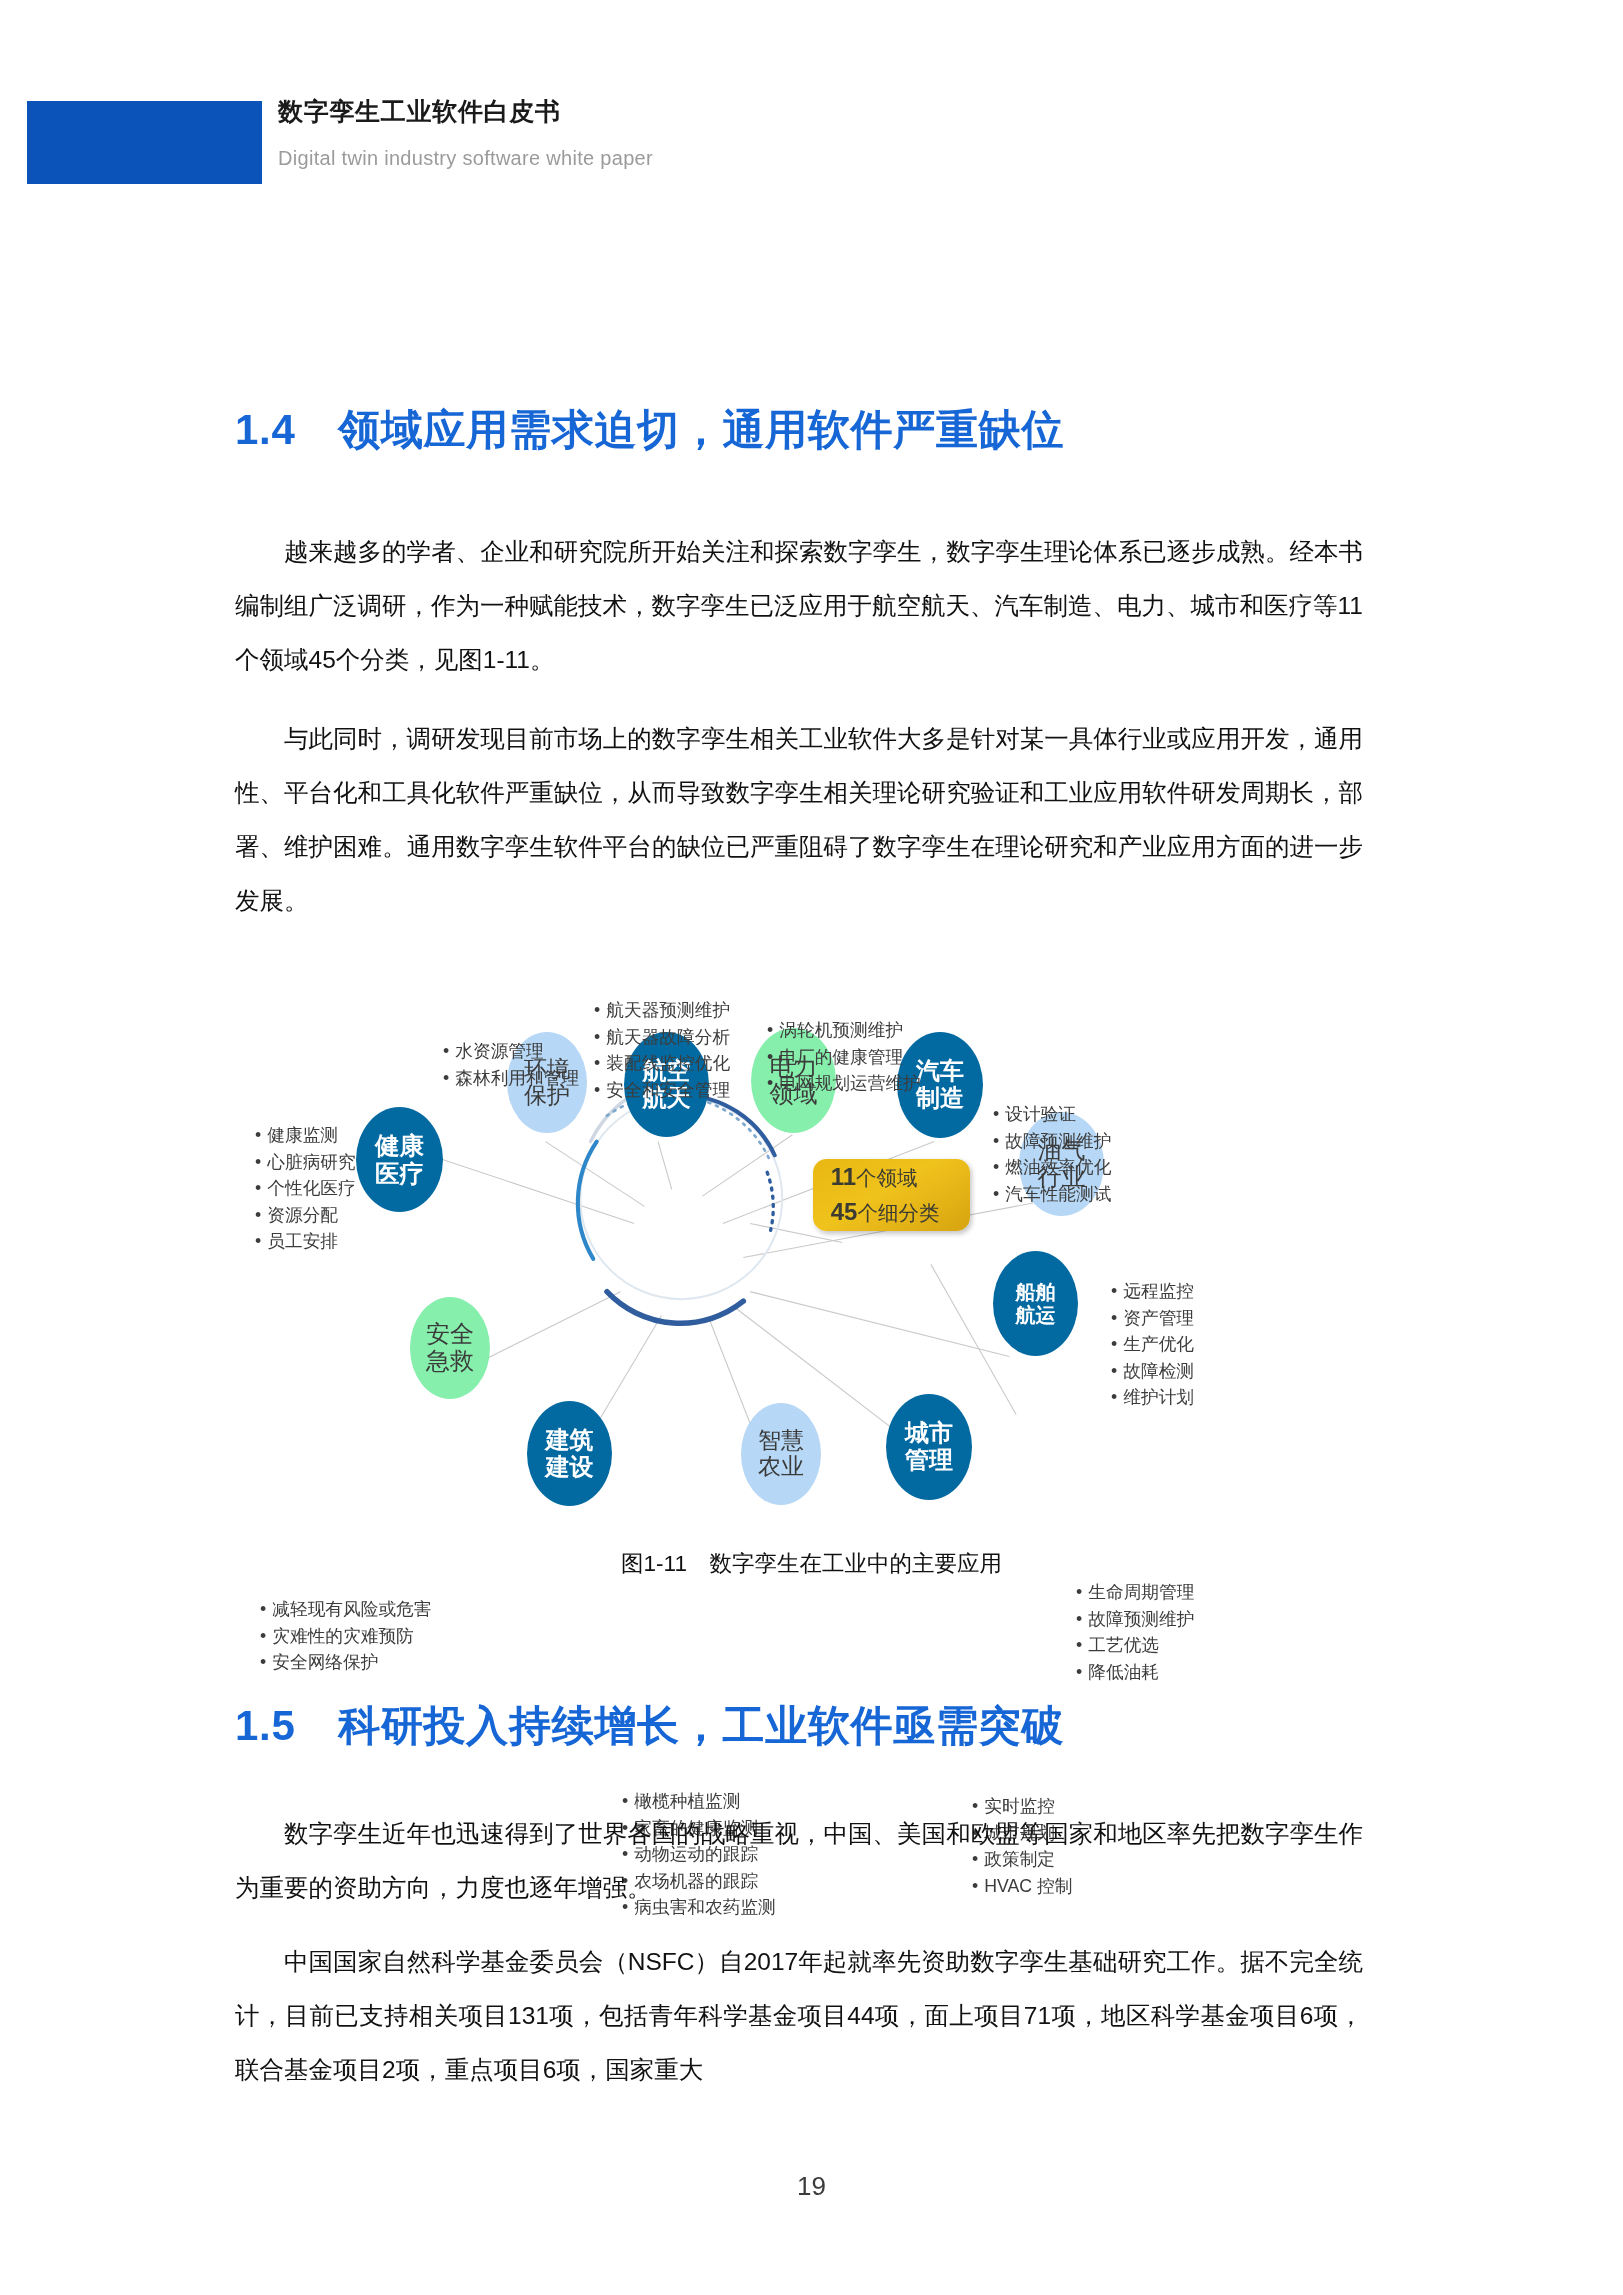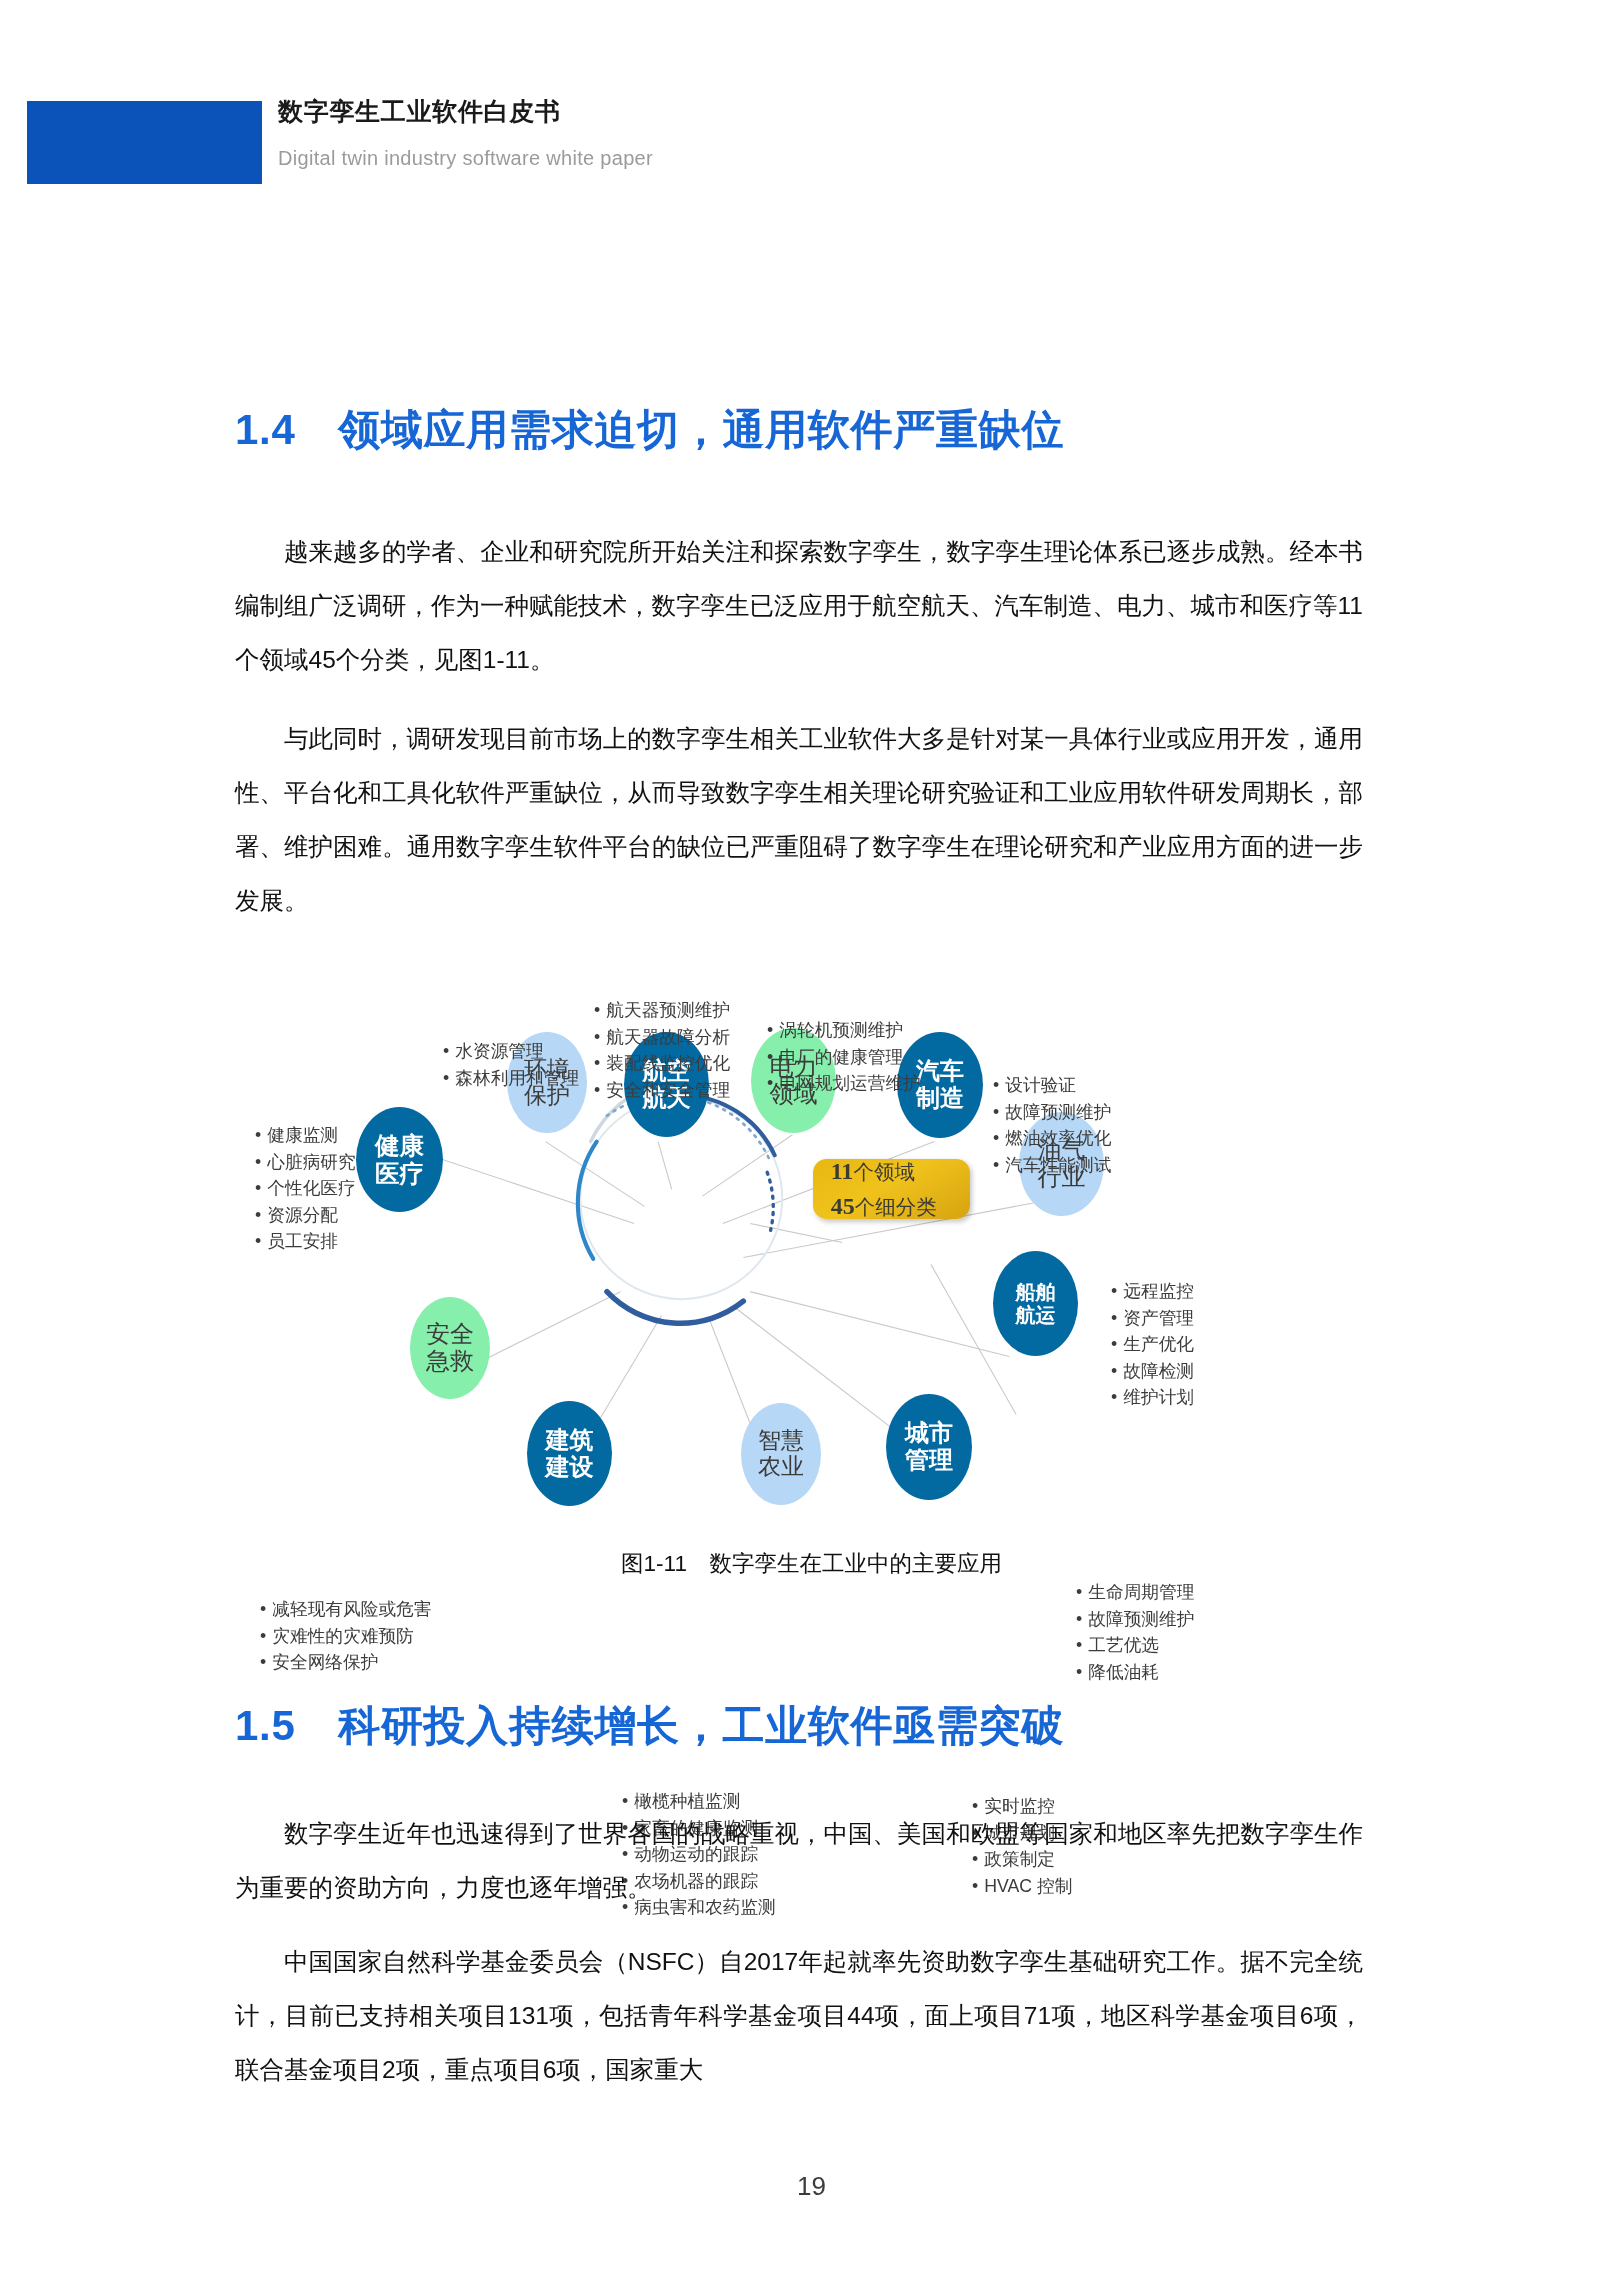--- a/index.html
+++ b/index.html
@@ -83,21 +83,21 @@
       <path d="M 669 232 A 151 151 0 0 1 806 320" stroke="#2f5d9e" stroke-width="6"></path>
       <path d="M 540 472 A 160 160 0 0 1 545 300" stroke="#2e87c8" stroke-width="6"></path>
       <path d="M 560 520 A 148 148 0 0 0 760 534" stroke="#2f5d9e" stroke-width="8"></path>
       <path d="M 536 300 A 168 168 0 0 1 640 212" stroke="#cfd8e2" stroke-width="5"></path>
       <path d="M 560 262 A 160 160 0 0 1 800 330" stroke="#7fa8cf" stroke-width="4" stroke-dasharray="3 9"></path>
       <path d="M 795 345 A 150 150 0 0 1 800 430" stroke="#2f5d9e" stroke-width="5" stroke-dasharray="3 9"></path>
     </g>
   </svg>
 
 
-  <div class="badge" style="left:588px;top:222px;width:139px;height:60px;font-family:Liberation Serif, serif;">
+  <div class="badge" style="left:588px;top:222px;width:139px;height:72px;">
     <div><b>11</b><span>个领域</span></div>
     <div><b>45</b><span>个细分类</span></div>
   </div>
 
   <div class="node dark" style="left:131px;top:170px;width:87px;height:105px;font-size:24.5px;">
     <div>
         <span>健康</span>
         <span>医疗</span>
       </div>
   </div>
@@ -177,21 +177,21 @@
       <div>航天器预测维护</div>
       <div>航天器故障分析</div>
       <div>装配线监控优化</div>
       <div>安全和安全管理</div>
     </div>
   <div class="bullets" style="left:542px;top:80px;">
       <div>涡轮机预测维护</div>
       <div>电厂的健康管理</div>
       <div>电网规划运营维护</div>
     </div>
-  <div class="bullets" style="left:768px;top:135px;">
+  <div class="bullets" style="left:768px;top:164px;">
       <div>设计验证</div>
       <div>故障预测维护</div>
       <div>燃油效率优化</div>
       <div>汽车性能测试</div>
     </div>
   <div class="bullets" style="left:886px;top:341px;">
       <div>远程监控</div>
       <div>资产管理</div>
       <div>生产优化</div>
       <div>故障检测</div>

